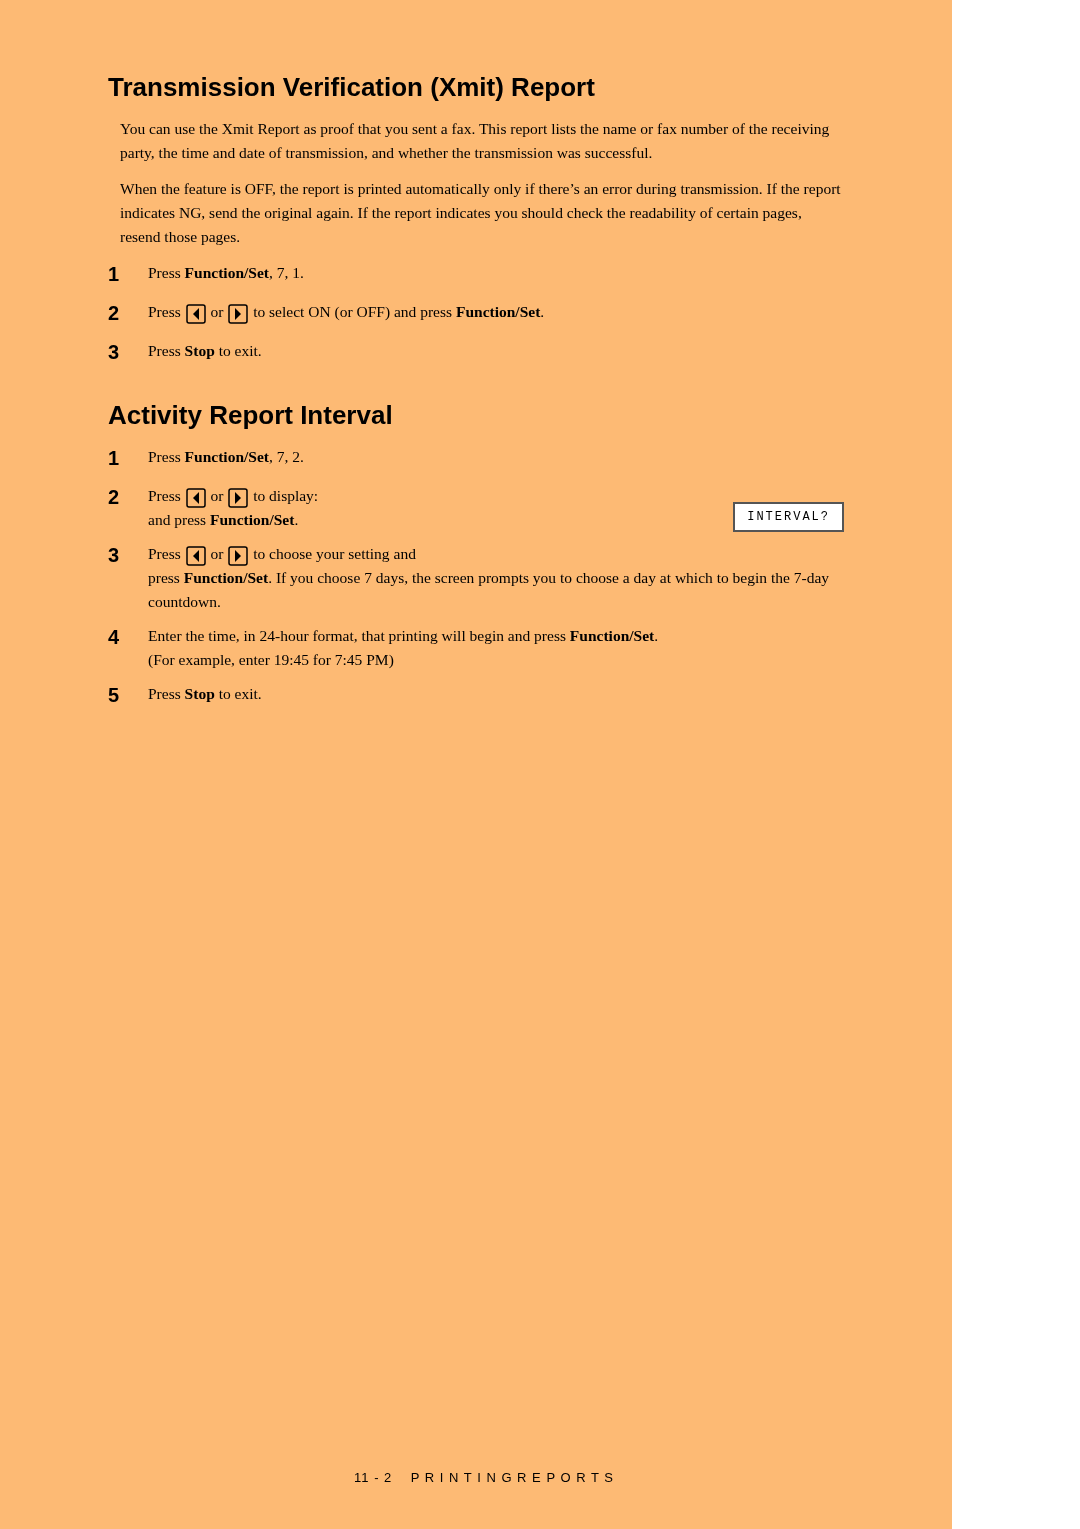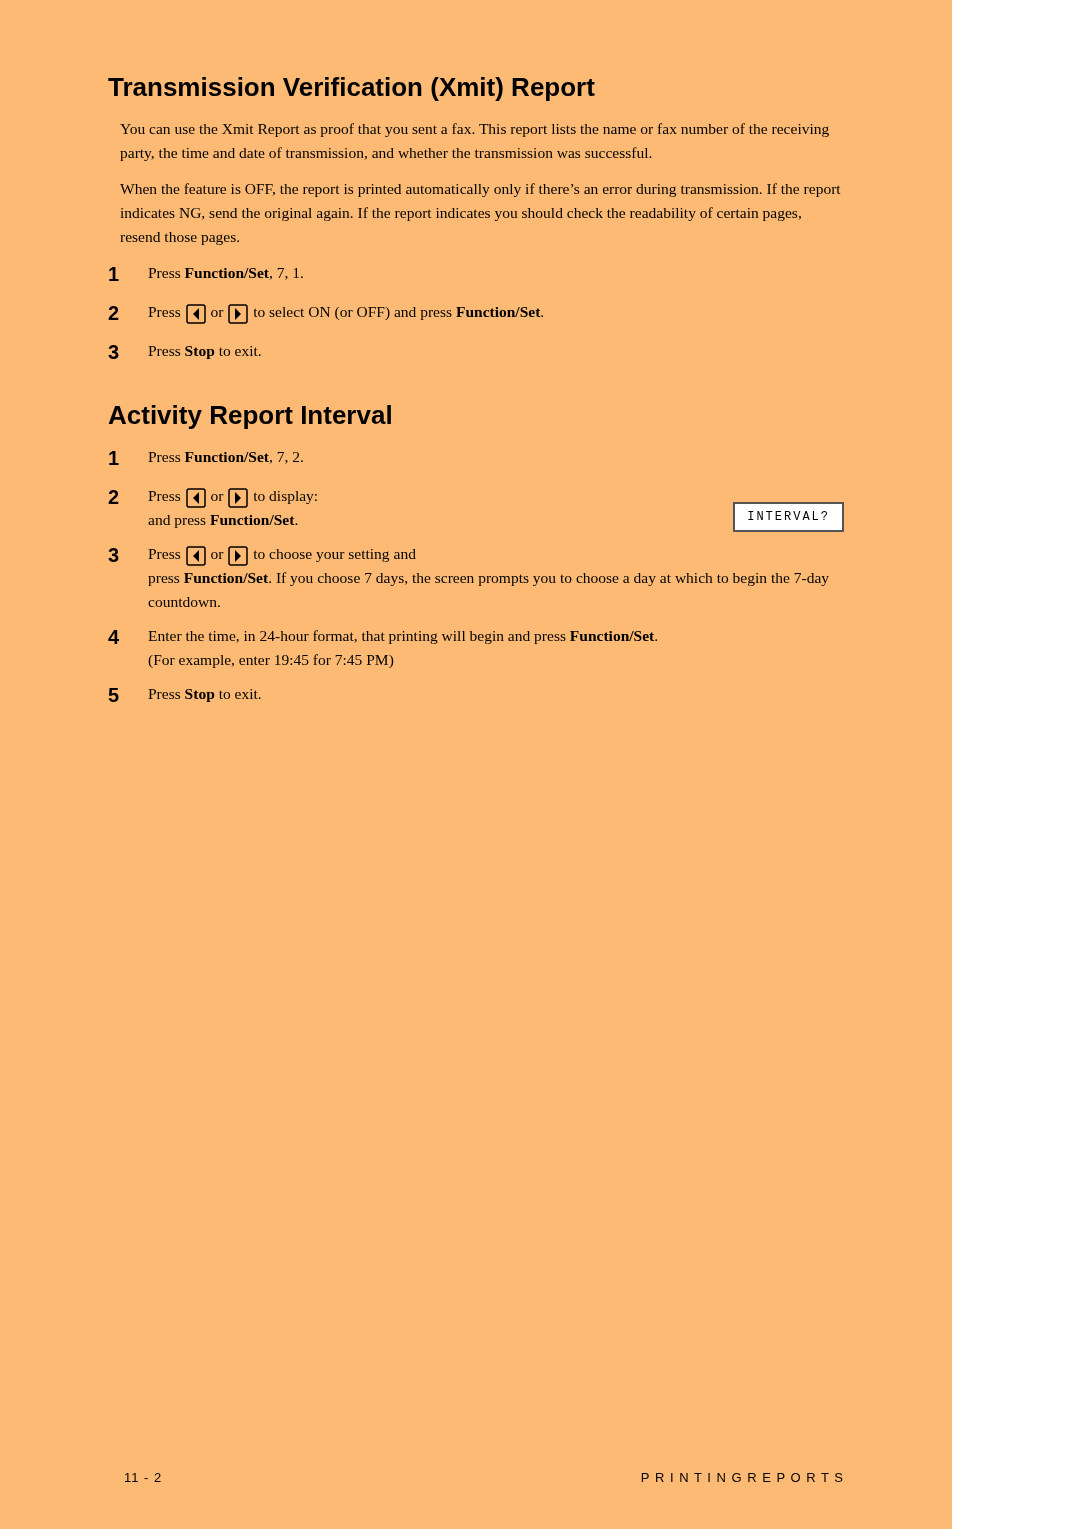--- a/index.html
+++ b/index.html
@@ -107,21 +107,21 @@
       margin-top: 2px;
     }
 
     .footer {
       position: absolute;
       bottom: 44px;
       left: 124px;
       right: 108px;
       display: flex;
       align-items: center;
-      justify-content: space-between;
+      justify-content: center;
     }
 
     .footer-text {
       font-size: 13px;
       font-family: Arial, Helvetica, sans-serif;
       letter-spacing: 1px;
       color: #000;
     }
 
     

